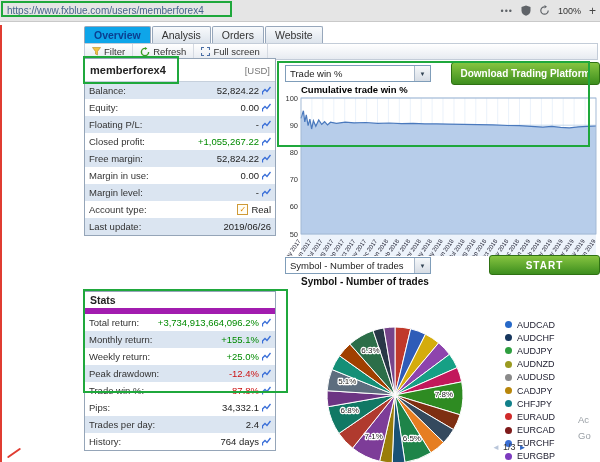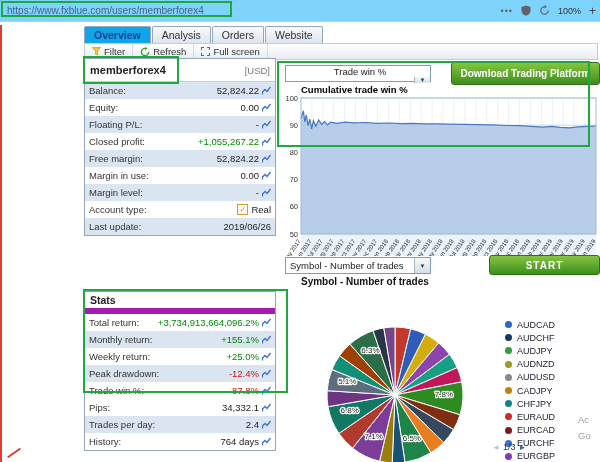--- a/index.html
+++ b/index.html
@@ -2,21 +2,21 @@
 <html><head>
 <meta charset="utf-8">
 <style>
   html,body { margin:0; padding:0; }
   body {
     width:600px; height:462px; overflow:hidden; position:relative;
     background:#fff; font-family:"Liberation Sans", sans-serif;
   }
   
   .browser-bar { position:absolute; left:0; top:0; width:600px; height:22px;
-    background:#7dd3fc; border-bottom:1px solid #c9c9c9; box-sizing:border-box; }
+    background:#e5e5e5; border-bottom:1px solid #c9c9c9; box-sizing:border-box; }
   .url-text { position:absolute; left:7px; top:5px; font-size:10px; color:#47638c; white-space:nowrap; }
   .b-icons { position:absolute; right:4px; top:0; height:22px; display:flex; align-items:center; gap:8px; color:#5f6368; }
   .bicon { font-size:9px; letter-spacing:1px; line-height:1; }
   .zoom-label { font-size:9px; color:#333; }
   .plus { font-size:12px; color:#444; }
   .search-box { width:86px; height:15px; background:#fff; border:1px solid #b7b7b7; border-radius:2px;
     display:flex; align-items:center; gap:3px; padding:0 4px; box-sizing:border-box; }
   .search-box .ph { font-size:9px; color:#8a8a8a; }
   
   .red-edge { position:absolute; left:0; top:25px; width:2px; height:437px; background:#e03c31; }
@@ -51,21 +51,21 @@
   .stats-head { height:16px; display:flex; align-items:center; padding:0 5px; font-size:10.5px; font-weight:bold;
     color:#222; border-bottom:6px solid #a21caf; }
   .real-check { width:9px; height:9px; border:1px solid #cf9a36; background:#fffdf5; font-size:8px; line-height:9px;
     color:#e08a00; display:inline-flex; align-items:center; justify-content:center; }
   
   .dd { position:absolute; height:17px; border:1px solid #7f9db9; background:#fff; box-sizing:border-box;
     display:flex; align-items:center; font-size:9.5px; color:#222; padding-left:4px; }
   .dd-arrow { margin-left:auto; width:15px; align-self:stretch; border-left:1px solid #a9b8c9;
     background:linear-gradient(#f6f8fa,#d7dde5); display:flex; align-items:center; justify-content:center;
     font-size:6px; color:#345; }
-  #dd-chart { left:285px; top:65px; width:146px;flex-direction:column; }
+  #dd-chart { left:285px; top:65px; width:146px; }
   #dd-pie   { left:285px; top:257px; width:146px; }
   .green-btn { position:absolute; background:linear-gradient(#86c440,#3d8e1e); border:1px solid #2f7113;
     border-radius:3px; color:#fff; font-weight:bold; display:flex; align-items:center; justify-content:center; }
   #download-btn { left:451px; top:62px; width:147px; height:21px; font-size:10px; }
   #start-btn { left:489px; top:255px; width:109px; height:18px; font-size:10px; letter-spacing:1px; }
   #line-chart { position:absolute; left:283px; top:84px; width:315px; height:172px; }
   #pie-title { position:absolute; left:301px; top:276px; font-size:10px; font-weight:bold; color:#111; }
   #pie-chart { position:absolute; left:285px; top:290px; width:220px; height:172px; }
   #legend { position:absolute; left:505px; top:318px; }
   .leg-item { display:flex; align-items:center; gap:5px; height:13.2px; }

